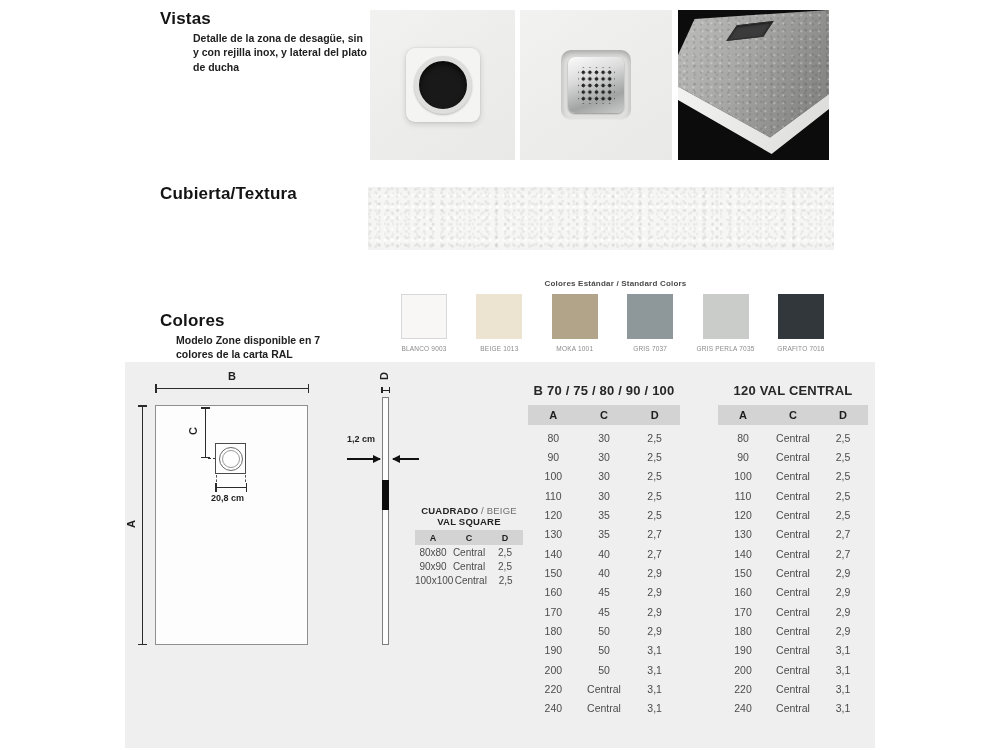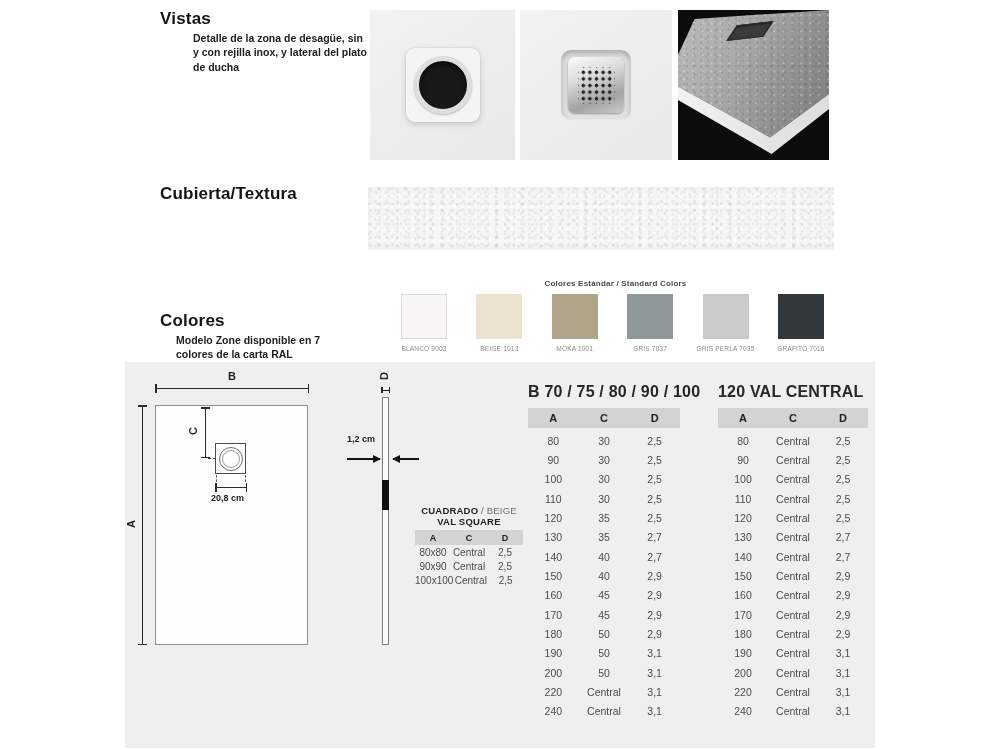--- a/index.html
+++ b/index.html
@@ -83,21 +83,21 @@
   .profile-black { position:absolute; left:-1px; top:82px; width:7px; height:30px; background:#0c0c0c; }
   .arrow-line { position:absolute; height:0; border-top:2px solid #111; }
   .arrow-line.right::after { content:""; position:absolute; right:-1px; top:-5px; border-left:8px solid #111; border-top:4px solid transparent; border-bottom:4px solid transparent; }
   .arrow-line.left::before { content:""; position:absolute; left:-1px; top:-5px; border-right:8px solid #111; border-top:4px solid transparent; border-bottom:4px solid transparent; }
   .mini-dim { position:absolute; width:9px; height:0; border-top:1.5px solid #222; }
   .mini-dim::before, .mini-dim::after { content:""; position:absolute; top:-4px; width:1.5px; height:6px; background:#222; }
   .mini-dim::before { left:0; } .mini-dim::after { right:0; }
 
   
   .tbl { position:absolute; }
-  .tbl-title { font-size:16px; font-weight:800; color:#272727; text-align:left; letter-spacing:.2px; white-space:nowrap; }
+  .tbl-title { font-size:13px; font-weight:800; color:#272727; text-align:center; letter-spacing:.2px; white-space:nowrap; }
   .tbl-head { display:grid; grid-template-columns:1fr 1fr 1fr; background:#d3d3d3; height:20px; align-items:center; margin-top:7px; }
   .tbl-head div { text-align:center; font-size:11px; font-weight:800; color:#1d1d1d; }
   .trow { display:grid; grid-template-columns:1fr 1fr 1fr; height:19.35px; align-items:center; }
   .tcell { text-align:center; font-size:10.5px; font-weight:500; color:#4c4c4c; }
 
   .tbl-sm-title { font-size:9.5px; font-weight:800; color:#232323; text-align:center; letter-spacing:.2px; white-space:nowrap; }
   .tbl-sm-title .lite { font-weight:400; color:#6f6f6f; }
   .tbl-sm .tbl-head { height:15px; margin-top:3px; }
   .tbl-sm .tbl-head div { font-size:9px; }
   .tbl-sm .trow { height:14px; }

